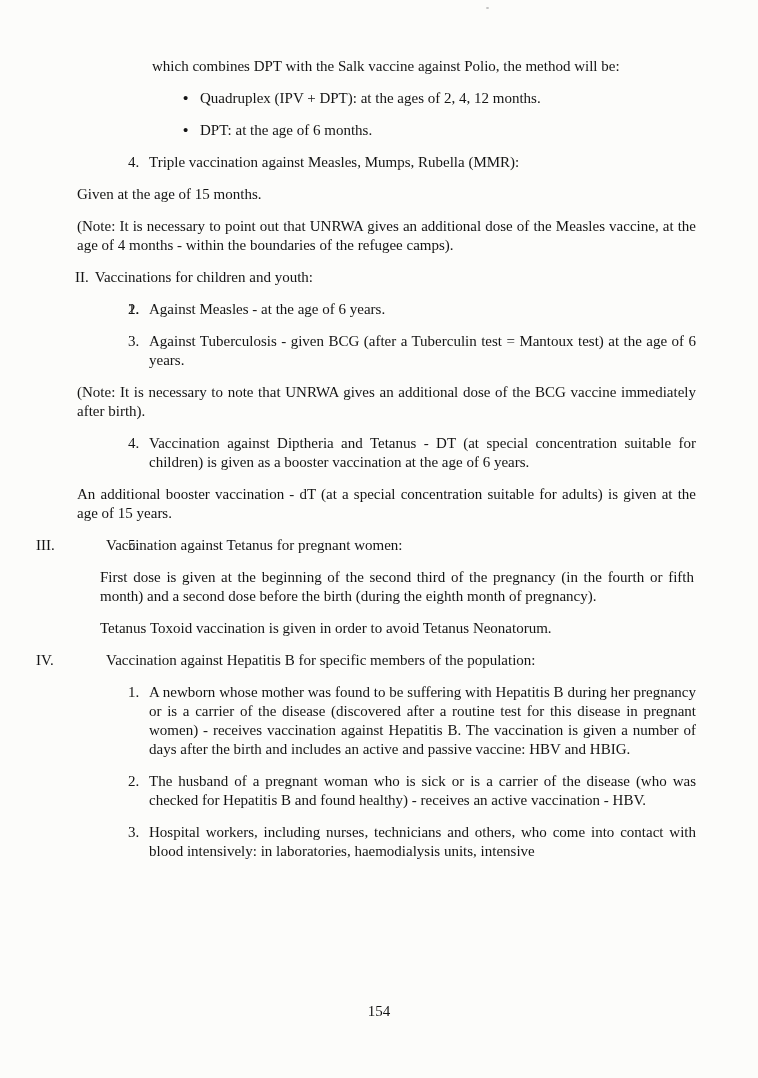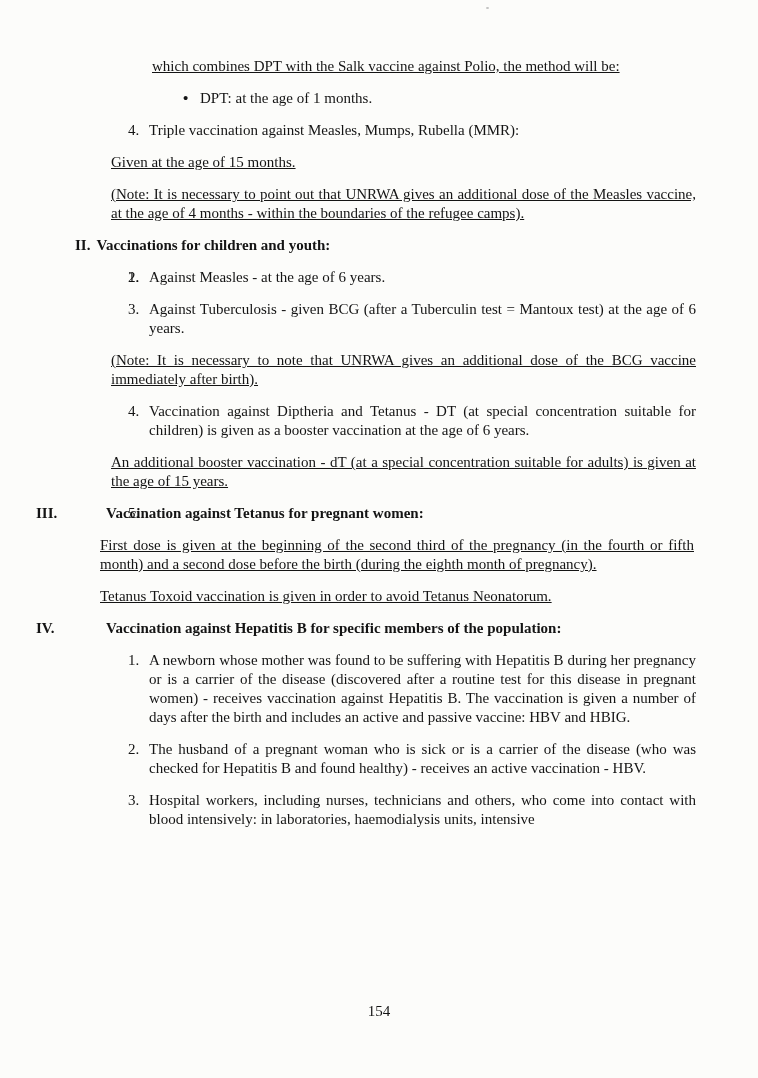--- a/index.html
+++ b/index.html
@@ -9,57 +9,61 @@
     position: relative;
     overflow: hidden;
     background: #fcfcfa;
     color: #141414;
     font-family: "Liberation Serif", "DejaVu Serif", serif;
     font-size: 15px;
     line-height: 19px;
   }
   .page { position: absolute; inset: 0; padding-top: 57px; }
   .blk { margin-bottom: 13px; }
-  p { margin: 0; text-decoration: underline; }
+  p { margin: 0; }
   .justify { text-align: justify; }
 
   .ml-intro { margin-left: 152px; margin-right: 58px; }
-  .ml-sub   { margin-left: 111px; margin-right: 62px; }
+  .ml-sub   { margin-left: 77px; margin-right: 62px; }
   .ml-b     { margin-left: 100px; margin-right: 64px; }
 
   .bullet-item { position: relative; margin-left: 182px; margin-right: 58px; padding-left: 18px; }
   .bullet { position: absolute; left: 1px; top: 0; font-weight: bold; }
   .bullet::before { content: "\2022"; }
 
   .num-item { position: relative; margin-left: 128px; margin-right: 62px; padding-left: 21px; }
   .num { position: absolute; left: 0; top: 0; }
 
-  .section { margin-left: 75px; margin-right: 58px; font-weight: bold; }
+  .section { margin-left: 75px; margin-right: 58px; }
   .section .sec-label { margin-right: 6px; }
   .section.deep { margin-left: 36px; }
   .section.deep .sec-label { display: inline-block; width: 70px; margin-right: 0; }
 
   .page-number { position: absolute; top: 1002px; left: 0; width: 100%; text-align: center; }
 
   .artifact { position: absolute; top: 7px; left: 486px; width: 3px; height: 2px;
               background: #9a9a9a; border-radius: 50%; opacity: .6; }
 </style>
 </head>
 <body>
 
 <div class="page">
 
   <div class="artifact"></div>
 
   <p class="blk ml-intro">which combines DPT with the Salk vaccine against Polio, the method will be:</p>
 
+  <div class="blk bullet-item">
+    <span class="bullet"></span>
+    <span>Quadruplex (IPV + DPT): at the ages of 2, 4, 12 months.</span>
+  </div>
 
   <div class="blk bullet-item">
     <span class="bullet"></span>
-    <span>DPT: at the age of 1 months.</span>
+    <span>DPT: at the age of 6 months.</span>
   </div>
 
   <div class="blk num-item">
     <span class="num">4.</span>
     <span>Triple vaccination against Measles, Mumps, Rubella (MMR):</span>
   </div>
 
   <p class="blk ml-sub">Given at the age of 15 months.</p>
 
   <p class="blk ml-sub justify">(Note:  It is necessary to point out that UNRWA gives an additional dose of the Measles vaccine, at the age of 4 months - within the boundaries of the refugee camps).</p>

